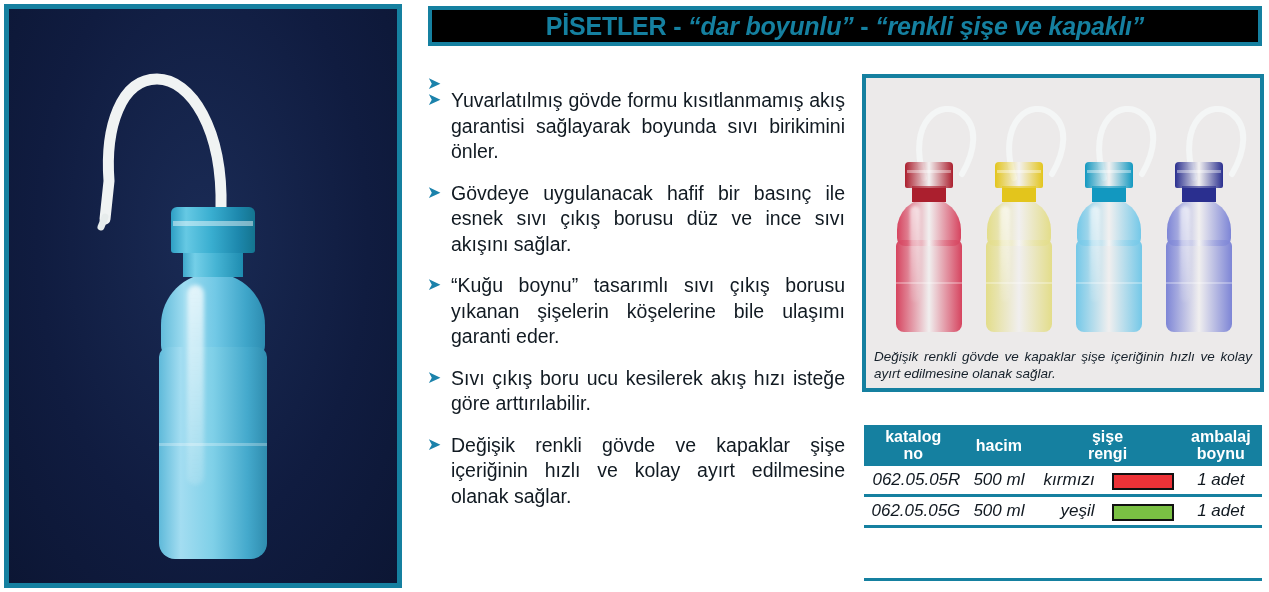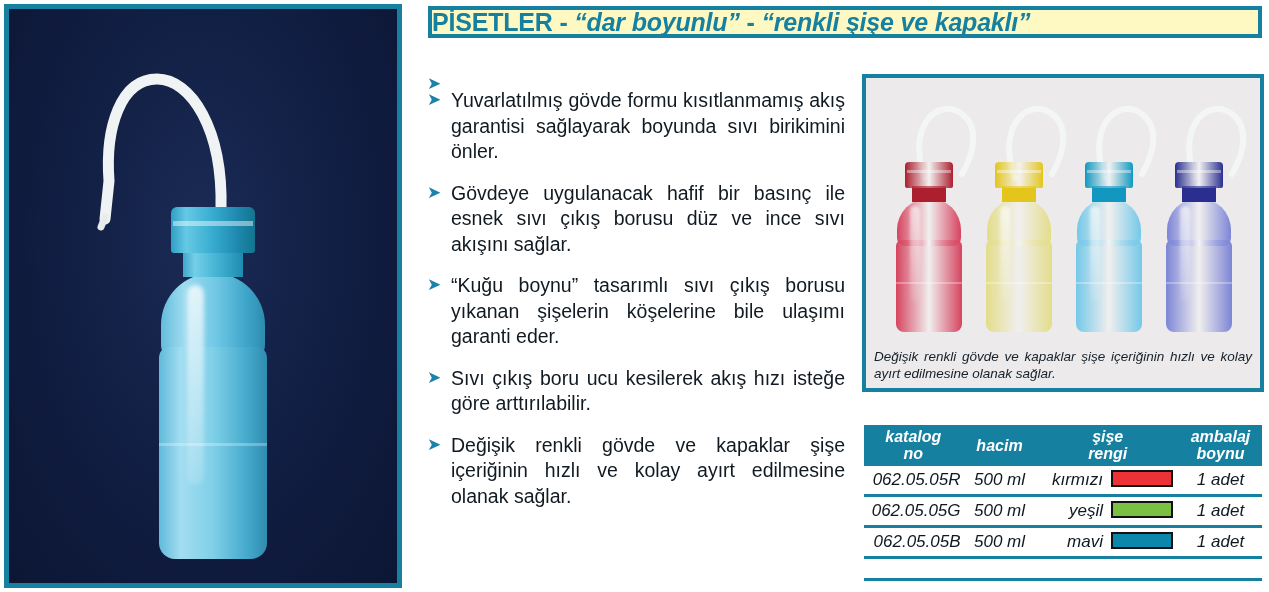--- a/index.html
+++ b/index.html
@@ -41,23 +41,23 @@
   }
   .bb-body:after{content:"";position:absolute;left:0;top:96px;width:100%;height:3px;background:rgba(255,255,255,.28);}
   .bb-gloss{
     position:absolute;left:30px;top:78px;width:17px;height:200px;
     background:linear-gradient(to bottom,rgba(255,255,255,.75),rgba(255,255,255,.15));
     border-radius:9px;filter:blur(2px);
   }
 
   
   .title-box{
-    position:absolute;left:428px;top:6px;width:834px;height:32px;
-    border:4px solid #1580a0;background:#fef9c3;box-sizing:border-box;
-    display:flex;align-items:center;justify-content:flex-start;
+    position:absolute;left:428px;top:6px;width:834px;height:40px;
+    border:4px solid #1580a0;background:#000000;box-sizing:border-box;
+    display:flex;align-items:center;justify-content:center;
   }
   .title-text{
     font-size:25px;font-weight:bold;color:#1580a0;white-space:nowrap;letter-spacing:-.2px;
   }
   .title-text .ital{font-style:italic;}
 
   
   .bullets{
     position:absolute;left:427px;top:72px;width:418px;
   }
@@ -90,36 +90,36 @@
     position:absolute;left:8px;bottom:6px;width:378px;
     font-size:13.5px;line-height:17px;font-style:italic;color:#15202a;text-align:justify;
   }
 
   
   .spec-table{
     position:absolute;left:864px;top:425px;width:398px;
     border-collapse:collapse;
   }
   .spec-table th{
-    background:#1580a0;color:#fff;font-style:italic;font-weight:bold;
+    background:#1580a0;color:#fff;font-weight:bold;
     font-size:16px;line-height:17px;padding:3px 2px 4px 2px;text-align:center;
   }
   .spec-table th.c1{text-align:center;width:96px;}
   .spec-table th.c2{width:76px;}
   .spec-table th.c3{width:142px;}
   .spec-table th.c4{width:84px;}
   .spec-table td{
     font-style:italic;font-size:17px;color:#101820;
     border-bottom:3px solid #1580a0;padding:2px 2px;height:24px;
   }
   .td-code{text-align:right;padding-left:3px;}
   .td-vol{text-align:center;}
   .td-color{padding:0;}
   .td-qty{text-align:center;}
-  .color-cell{display:flex;align-items:flex-start;justify-content:flex-end;gap:8px;padding-right:4px;}
+  .color-cell{display:flex;align-items:flex-end;justify-content:flex-end;gap:17px;padding-right:4px;}
   .color-name{font-style:italic;font-size:17px;}
   .swatch{width:62px;height:17px;border:2px solid #111;box-sizing:border-box;flex:none;}
   .table-foot{
     position:absolute;left:864px;top:578px;width:398px;height:3px;background:#1580a0;
   }
 </style>
 </head>
 <body>
 
 <div id="root">
@@ -249,28 +249,17 @@
         <td class="td-code">062.05.05G</td>
         <td class="td-vol">500 ml</td>
         <td class="td-color">
           <div class="color-cell">
             <span class="color-name">yeşil</span>
             <span class="swatch" id="sw2" style="background: rgb(122, 192, 67);"></span>
           </div>
         </td>
         <td class="td-qty">1 adet</td>
       </tr>
-      <tr>
-        <td class="td-code">062.05.05B</td>
-        <td class="td-vol">500 ml</td>
-        <td class="td-color">
-          <div class="color-cell">
-            <span class="color-name">mavi</span>
-            <span class="swatch" id="sw3" style="background: rgb(11, 135, 171);"></span>
-          </div>
-        </td>
-        <td class="td-qty">1 adet</td>
-      </tr>
     </tbody>
   </table>
   <div class="table-foot"></div>
 
 </div>
 
 </body></html>

